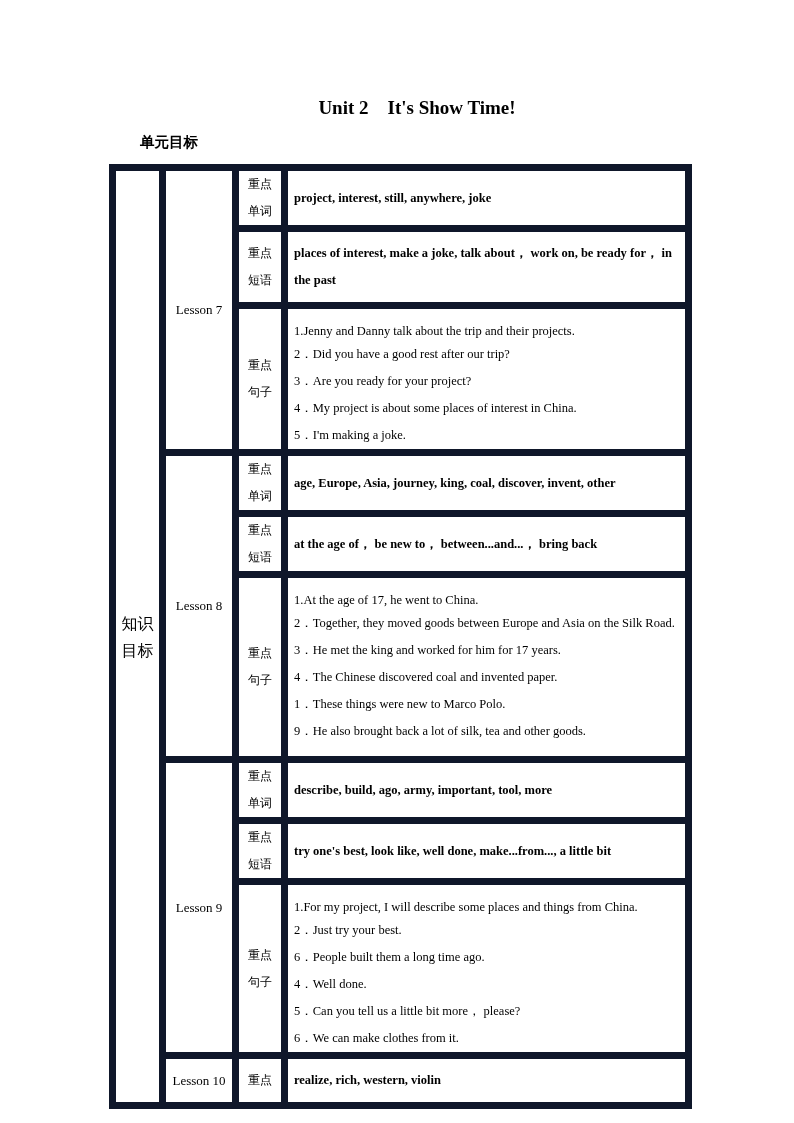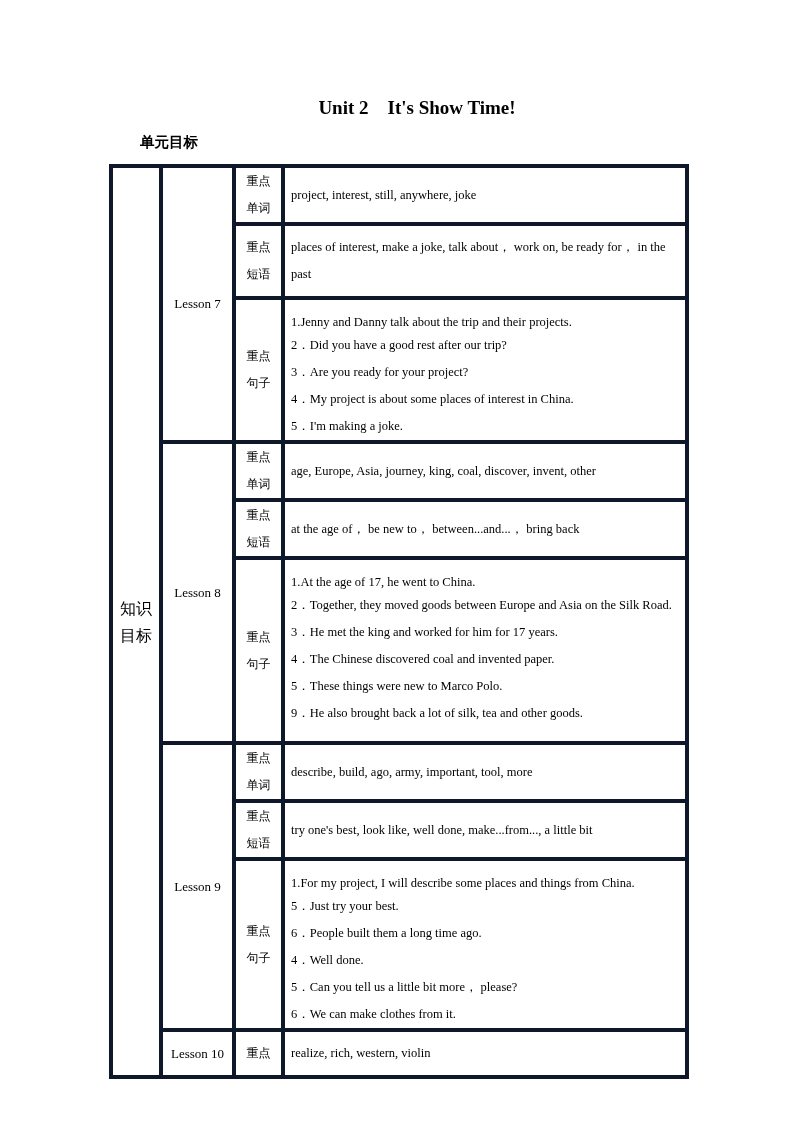--- a/index.html
+++ b/index.html
@@ -4,27 +4,27 @@
 <style>
   html, body { margin: 0; padding: 0; background: #ffffff; }
   body { width: 794px; height: 1123px; position: relative; overflow: hidden;
          font-family: "Liberation Serif", "DejaVu Serif", serif; color: #000; }
   .title { position: absolute; top: 97px; left: 0; width: 834px; text-align: center;
            font-weight: bold; font-size: 19px; letter-spacing: 0px; white-space: pre; }
   .subtitle { position: absolute; top: 133px; left: 140px; font-weight: bold; font-size: 14.5px;
               font-family: "DejaVu Sans", sans-serif; }
   table { position: absolute; top: 164px; left: 109px; border-collapse: collapse;
           width: 576px; table-layout: fixed; }
-  td { border: 4px solid #0f172a; padding: 0; vertical-align: middle; font-size: 12.5px; }
+  td { border: 7px solid #0f172a; padding: 0; vertical-align: middle; font-size: 12.5px; }
   col.c1 { width: 50px; } col.c2 { width: 73px; } col.c3 { width: 49px; } col.c4 { width: 404px; }
   .cat { text-align: center; font-family: "DejaVu Sans", sans-serif; font-size: 16px; line-height: 27px; }
   .lesson { text-align: center; vertical-align: top; font-size: 13px; }
   .lesson span { display: block; margin-top: 0; }
   .lbl { text-align: center; font-family: "DejaVu Sans", sans-serif; font-size: 12px; line-height: 27px; }
-  .content { padding: 8px 6px; font-size: 12.5px; line-height: 27px; }
+  .content { padding: 8px 6px; font-size: 12.5px; line-height: 27px; font-weight: bold; }
   .sent { padding: 0 6px; vertical-align: top; font-size: 12.5px; }
   .sent div { line-height: 27px; }
   .sent div:first-child { line-height: 20px; margin-top: 12px; }
 </style>
 </head>
 <body>
 
 <div class="title">Unit 2    It's Show Time!</div>
 <div class="subtitle">单元目标</div>
 
@@ -92,21 +92,21 @@
     <tr style="height:185px">
       <td class="lbl">
         <div>重点</div>
         <div>句子</div>
       </td>
       <td class="sent">
         <div>1.At the age of 17, he went to China.</div>
         <div>2．Together, they moved goods between Europe and Asia on the Silk Road.</div>
         <div>3．He met the king and worked for him for 17 years.</div>
         <div>4．The Chinese discovered coal and invented paper.</div>
-        <div>5．These things were new to Marco Polo.</div>
+        <div>1．These things were new to Marco Polo.</div>
         <div>9．He also brought back a lot of silk, tea and other goods.</div>
       </td>
     </tr>
 
     <tr style="height:55px">
       <td class="lesson" rowspan="3" style="vertical-align:middle">
         <span>Lesson 9</span>
       </td>
       <td class="lbl">
         <div>重点</div>
@@ -121,21 +121,21 @@
       </td>
       <td class="content">try one's best, look like, well done, make...from..., a little bit</td>
     </tr>
     <tr style="height:161px">
       <td class="lbl">
         <div>重点</div>
         <div>句子</div>
       </td>
       <td class="sent">
         <div>1.For my project, I will describe some places and things from China.</div>
-        <div>5．Just try your best.</div>
+        <div>2．Just try your best.</div>
         <div>6．People built them a long time ago.</div>
         <div>4．Well done.</div>
         <div>5．Can you tell us a little bit more， please?</div>
         <div>6．We can make clothes from it.</div>
       </td>
     </tr>
 
     <tr style="height:27px">
       <td class="lesson" style="vertical-align:middle">
         <span style="margin-top:0">Lesson 10</span>

